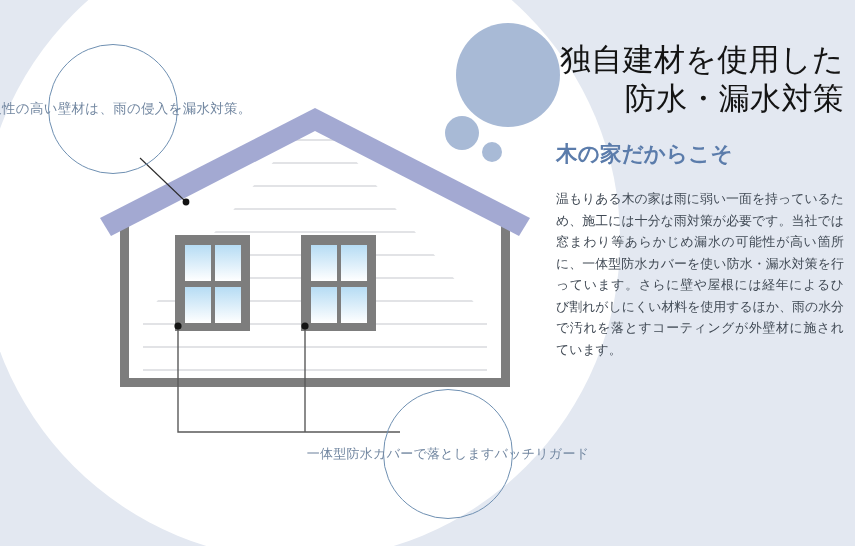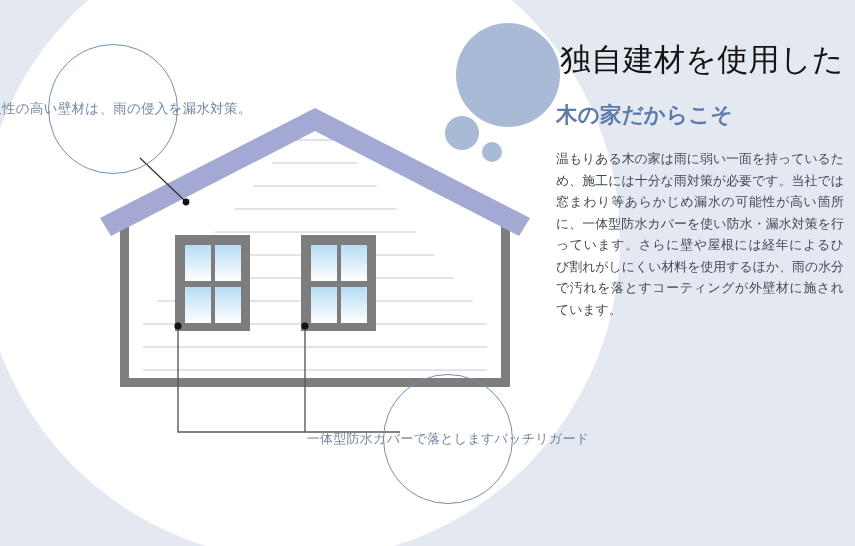--- a/index.html
+++ b/index.html
@@ -48,21 +48,21 @@
   }
   .bubble .line { display: block; white-space: nowrap; }
 
   #bubble-wall {
     left: 48px; top: 44px;
     width: 128px; height: 128px;
     font-size: 13.5px;
     line-height: 18.5px;
   }
   #bubble-cover {
-    left: 383px; top: 374px;
+    left: 383px; top: 389px;
     width: 128px; height: 128px;
     font-size: 13px;
     line-height: 17.5px;
     justify-content: center;
   }
 
   
   #text-col {
     position: absolute;
     left: 556px;
@@ -91,21 +91,20 @@
   #sub-title .s-line { display: block; }
 
   #body-text {
     margin: 19px 0 0 0;
     color: #3f4category;
     color: #414a55;
     font-size: 12.9px;
     line-height: 21.5px;
     text-align: justify;
     text-justify: inter-character;
-    font-family: Liberation Mono, monospace;
   }
 </style>
 </head>
 <body>
 
 <div id="page">
 
   <svg id="bg-svg" viewBox="0 0 855 546">
 
     <circle cx="300" cy="240" r="320" fill="#ffffff"></circle>
@@ -194,20 +193,21 @@
     <span class="line">一体型</span>
     <span class="line">防水カバーで</span>
     <span class="line">落とします</span>
     <span class="line">バッチリ</span>
     <span class="line">ガード</span>
   </div>
 
   <div id="text-col">
     <h1 id="main-title">
       <span class="t-line">独自建材を使用した</span>
+      <span class="t-line">防水・漏水対策</span>
     </h1>
     <h2 id="sub-title">
       <span class="s-line">木の家だからこそ</span>
     </h2>
     <p id="body-text">温もりある木の家は雨に弱い一面を持っているため、施工には十分な雨対策が必要です。当社では窓まわり等あらかじめ漏水の可能性が高い箇所に、一体型防水カバーを使い防水・漏水対策を行っています。さらに壁や屋根には経年によるひび割れがしにくい材料を使用するほか、雨の水分で汚れを落とすコーティングが外壁材に施されています。</p>
   </div>
 
 </div>
 
 </body></html>

